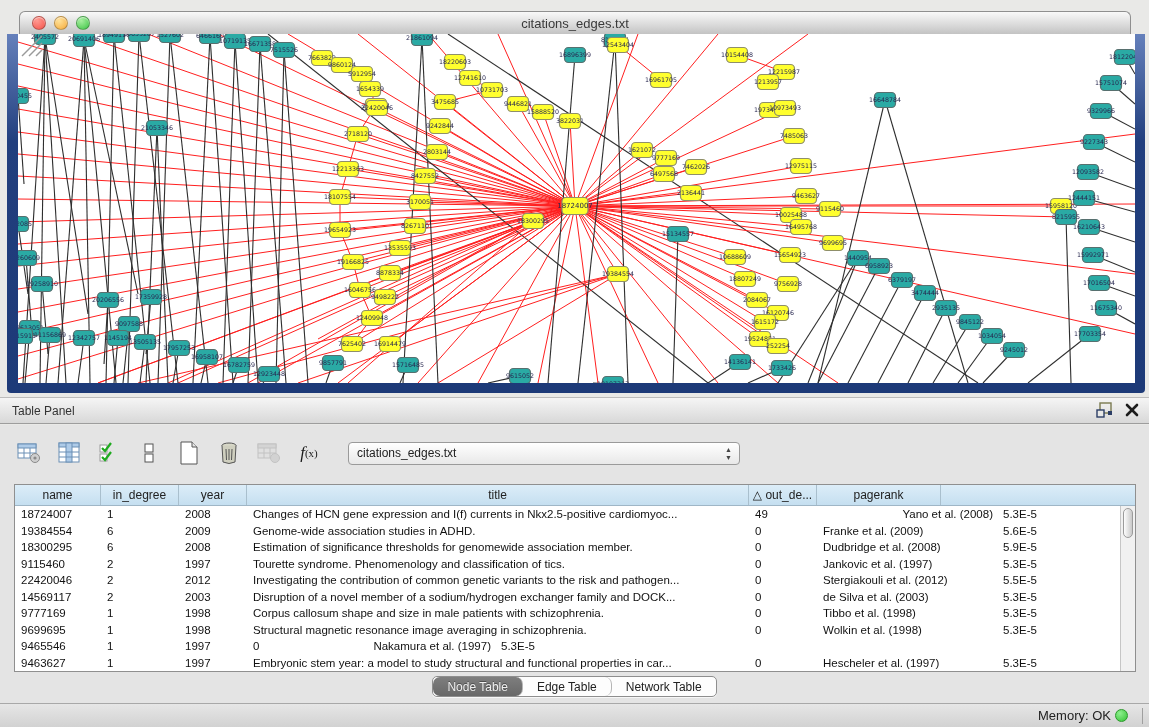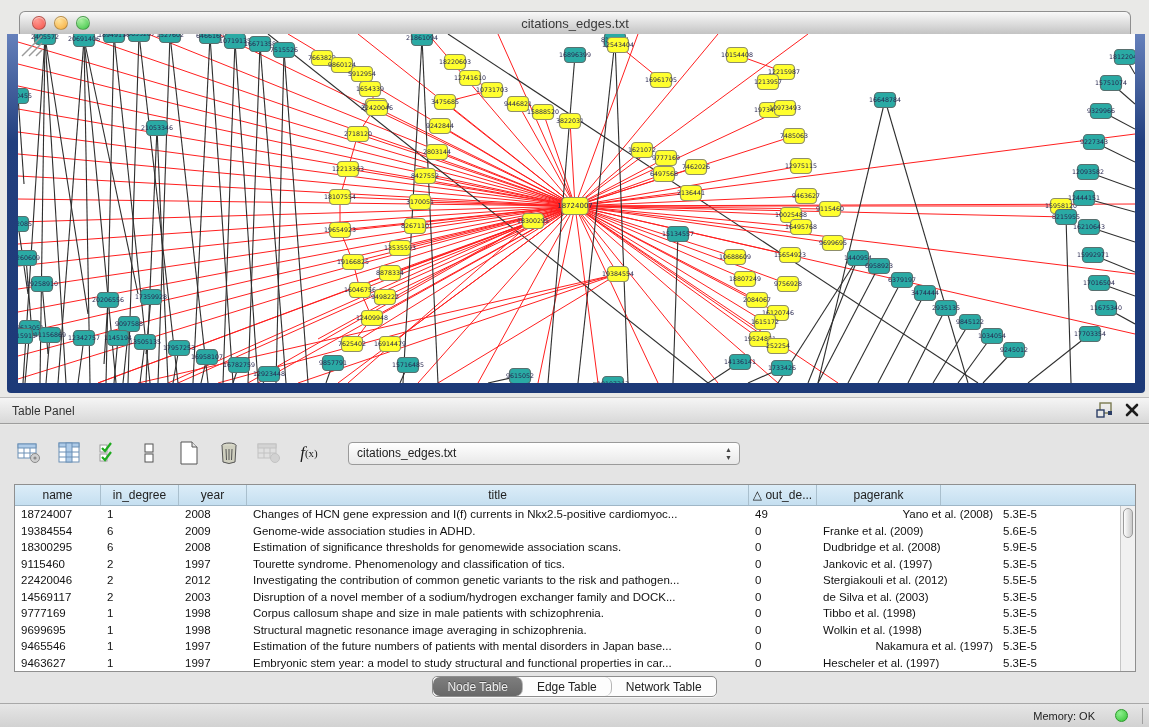--- a/index.html
+++ b/index.html
@@ -94,21 +94,21 @@
   .seg .tab:last-child { border-right:none; }
   .seg .tab.active {
     background:linear-gradient(#7e7e7e,#686868); color:#efefef;
     text-shadow:0 -1px 0 rgba(0,0,0,.35);
   }
   .statusbar {
     position:absolute; left:0; top:703px; width:1149px; height:24px;
     background:linear-gradient(#e6e6e6,#d2d2d2); border-top:1px solid #a8a8a8;
     display:flex; align-items:center; justify-content:flex-end;
   }
-  .mem { font-size:11px; color:#222; margin-right:20px; }
+  .mem { font-size:13px; color:#222; margin-right:4px; }
   .mem-dot {
     width:13px; height:13px; border-radius:50%; margin-right:14px;
     background:radial-gradient(circle at 35% 30%, #8ef08e, #35c235);
     border:1px solid #2b9a2b;
   }
   .statusbar .end-sep { width:1px; height:16px; background:#9f9f9f; margin-right:6px; }
 </style>
 </head>
 <body>
 
@@ -690,21 +690,21 @@
           <div class="td" style="width: 68px;">2009</div>
           <div class="td" style="width: 502px;">Genome-wide association studies in ADHD.</div>
           <div class="td" style="width: 68px;">0</div>
           <div class="td" style="width: 180px;">Franke et al. (2009)</div>
           <div class="td" style="width: 124px;">5.6E-5</div>
         </div>
         <div class="tr">
           <div class="td" style="width: 86px;">18300295</div>
           <div class="td" style="width: 78px;">6</div>
           <div class="td" style="width: 68px;">2008</div>
-          <div class="td" style="width: 502px;">Estimation of significance thresholds for genomewide association scans.</div>
+          <div class="td" style="width: 502px;">Estimation of significance thresholds for genomewide association member.</div>
           <div class="td" style="width: 68px;">0</div>
           <div class="td" style="width: 180px;">Dudbridge et al. (2008)</div>
           <div class="td" style="width: 124px;">5.9E-5</div>
         </div>
         <div class="tr">
           <div class="td" style="width: 86px;">9115460</div>
           <div class="td" style="width: 78px;">2</div>
           <div class="td" style="width: 68px;">1997</div>
           <div class="td" style="width: 502px;">Tourette syndrome. Phenomenology and classification of tics.</div>
           <div class="td" style="width: 68px;">0</div>
@@ -744,21 +744,20 @@
           <div class="td" style="width: 68px;">1998</div>
           <div class="td" style="width: 502px;">Structural magnetic resonance image averaging in schizophrenia.</div>
           <div class="td" style="width: 68px;">0</div>
           <div class="td" style="width: 180px;">Wolkin et al. (1998)</div>
           <div class="td" style="width: 124px;">5.3E-5</div>
         </div>
         <div class="tr">
           <div class="td" style="width: 86px;">9465546</div>
           <div class="td" style="width: 78px;">1</div>
           <div class="td" style="width: 68px;">1997</div>
-          <div class="td" style="width: 502px;">Estimation of the future numbers of patients with mental disorders in Japan base...</div>
           <div class="td" style="width: 68px;">0</div>
           <div class="td" style="width: 180px; text-align: right;">Nakamura et al. (1997)</div>
           <div class="td" style="width: 124px;">5.3E-5</div>
         </div>
         <div class="tr">
           <div class="td" style="width: 86px;">9463627</div>
           <div class="td" style="width: 78px;">1</div>
           <div class="td" style="width: 68px;">1997</div>
           <div class="td" style="width: 502px;">Embryonic stem year: a model to study structural and functional properties in car...</div>
           <div class="td" style="width: 68px;">0</div>

